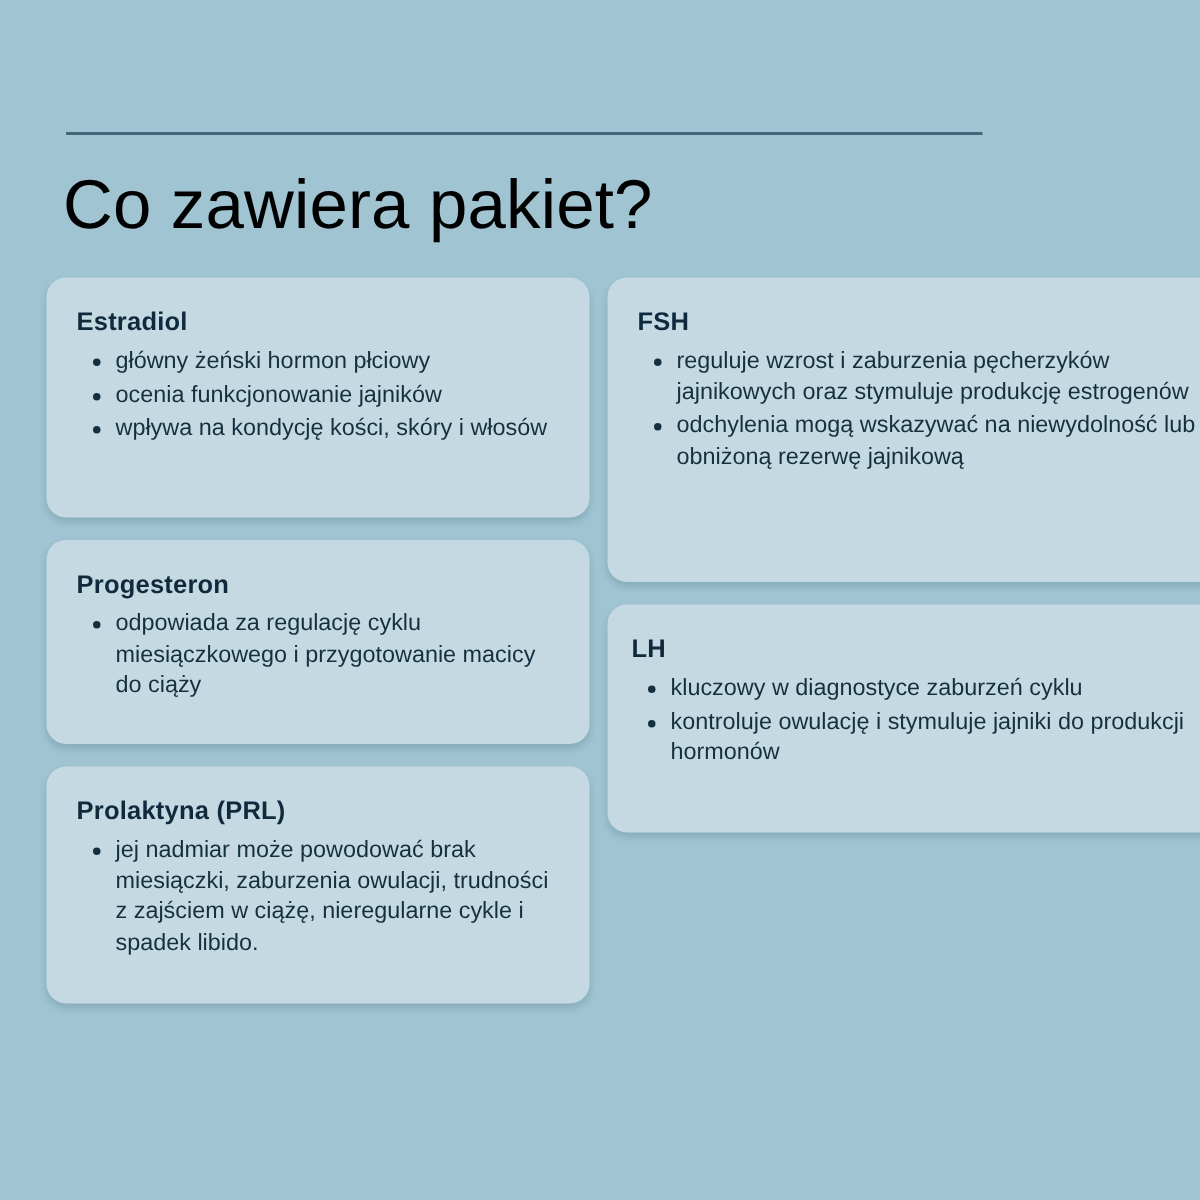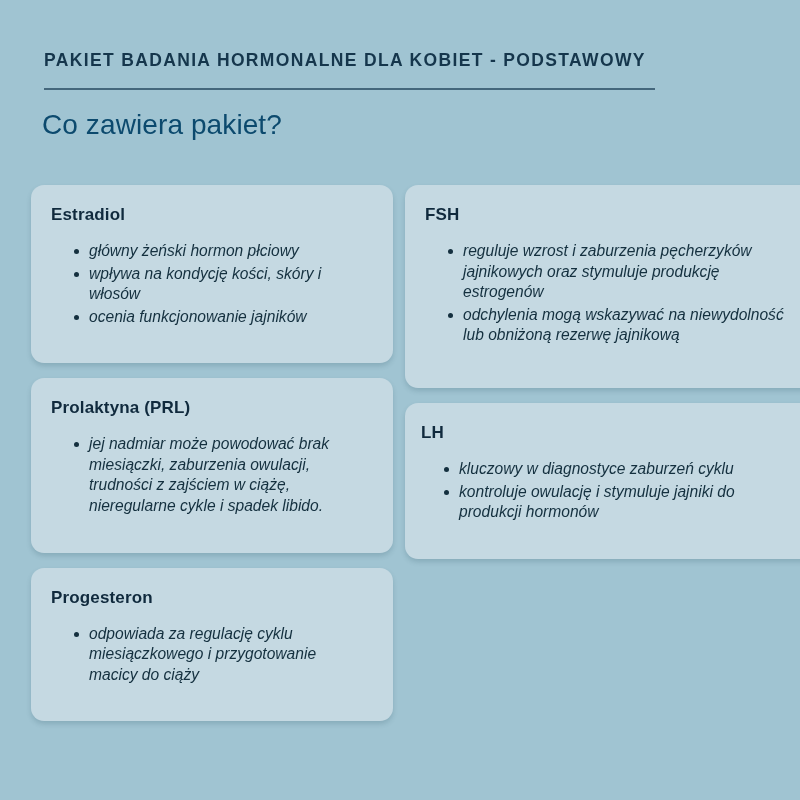--- a/index.html
+++ b/index.html
@@ -36,23 +36,23 @@
     top: 88px;
     width: 611px;
     height: 2px;
     background: #3f6277;
     opacity: .95;
   }
   .headline {
     position: absolute;
     left: 42px;
     top: 109px;
-    font-size: 28px;
+    font-size: 46px;
     font-weight: 400;
-    color: #0c4a6e;
+    color: #000000;
     letter-spacing: .1px;
     white-space: nowrap;
   }
 
   .col {
     position: absolute;
     display: flex;
     flex-direction: column;
   }
   .col-left  { left: 31px;  top: 185px; width: 362px; }
@@ -68,24 +68,23 @@
   .card + .card { margin-top: 15px; }
 
   .card-title {
     font-size: 17px;
     font-weight: 700;
     color: #102a3d;
     margin: 0 0 6px 0;
     letter-spacing: .15px;
   }
   .card-list {
-    margin: 16px;
+    margin: 4px;
     padding: 0;
     list-style: none;
-    font-style: italic;
   }
   .card-list li {
     position: relative;
     padding-left: 22px;
     font-size: 15.6px;
     line-height: 1.32;
     color: #14303f;
     margin-top: 2px;
   }
   .card-list li::before {
@@ -104,48 +103,47 @@
   .card-progesteron { min-height: 136px; }
   .card-prolaktyna { min-height: 158px; }
   .card-fsh { min-height: 203px; }
   .card-lh { min-height: 152px; padding-left: 16px; }
 </style>
 </head>
 <body>
 
 <div class="slide">
 
-  <div class="eyebrow">PAKIET BADANIA HORMONALNE DLA KOBIET - PODSTAWOWY</div>
 
   <div class="divider"></div>
 
   <div class="headline">Co zawiera pakiet?</div>
 
   <div class="col col-left">
 
     <div class="card card-estradiol">
       <div class="card-title">Estradiol</div>
       <ul class="card-list">
         <li>główny żeński hormon płciowy</li>
+        <li>ocenia funkcjonowanie jajników</li>
         <li>wpływa na kondycję kości, skóry i włosów</li>
-        <li>ocenia funkcjonowanie jajników</li>
+      </ul>
+    </div>
+
+    <div class="card card-progesteron">
+      <div class="card-title">Progesteron</div>
+      <ul class="card-list">
+        <li>odpowiada za regulację cyklu miesiączkowego i przygotowanie macicy do ciąży</li>
       </ul>
     </div>
 
     <div class="card card-prolaktyna">
       <div class="card-title">Prolaktyna (PRL)</div>
       <ul class="card-list">
         <li>jej nadmiar może powodować brak miesiączki, zaburzenia owulacji, trudności z zajściem w ciążę, nieregularne cykle i spadek libido.</li>
-      </ul>
-    </div>
-
-    <div class="card card-progesteron">
-      <div class="card-title">Progesteron</div>
-      <ul class="card-list">
-        <li>odpowiada za regulację cyklu miesiączkowego i przygotowanie macicy do ciąży</li>
       </ul>
     </div>
 
   </div>
 
   <div class="col col-right">
 
     <div class="card card-fsh">
       <div class="card-title">FSH</div>
       <ul class="card-list">

